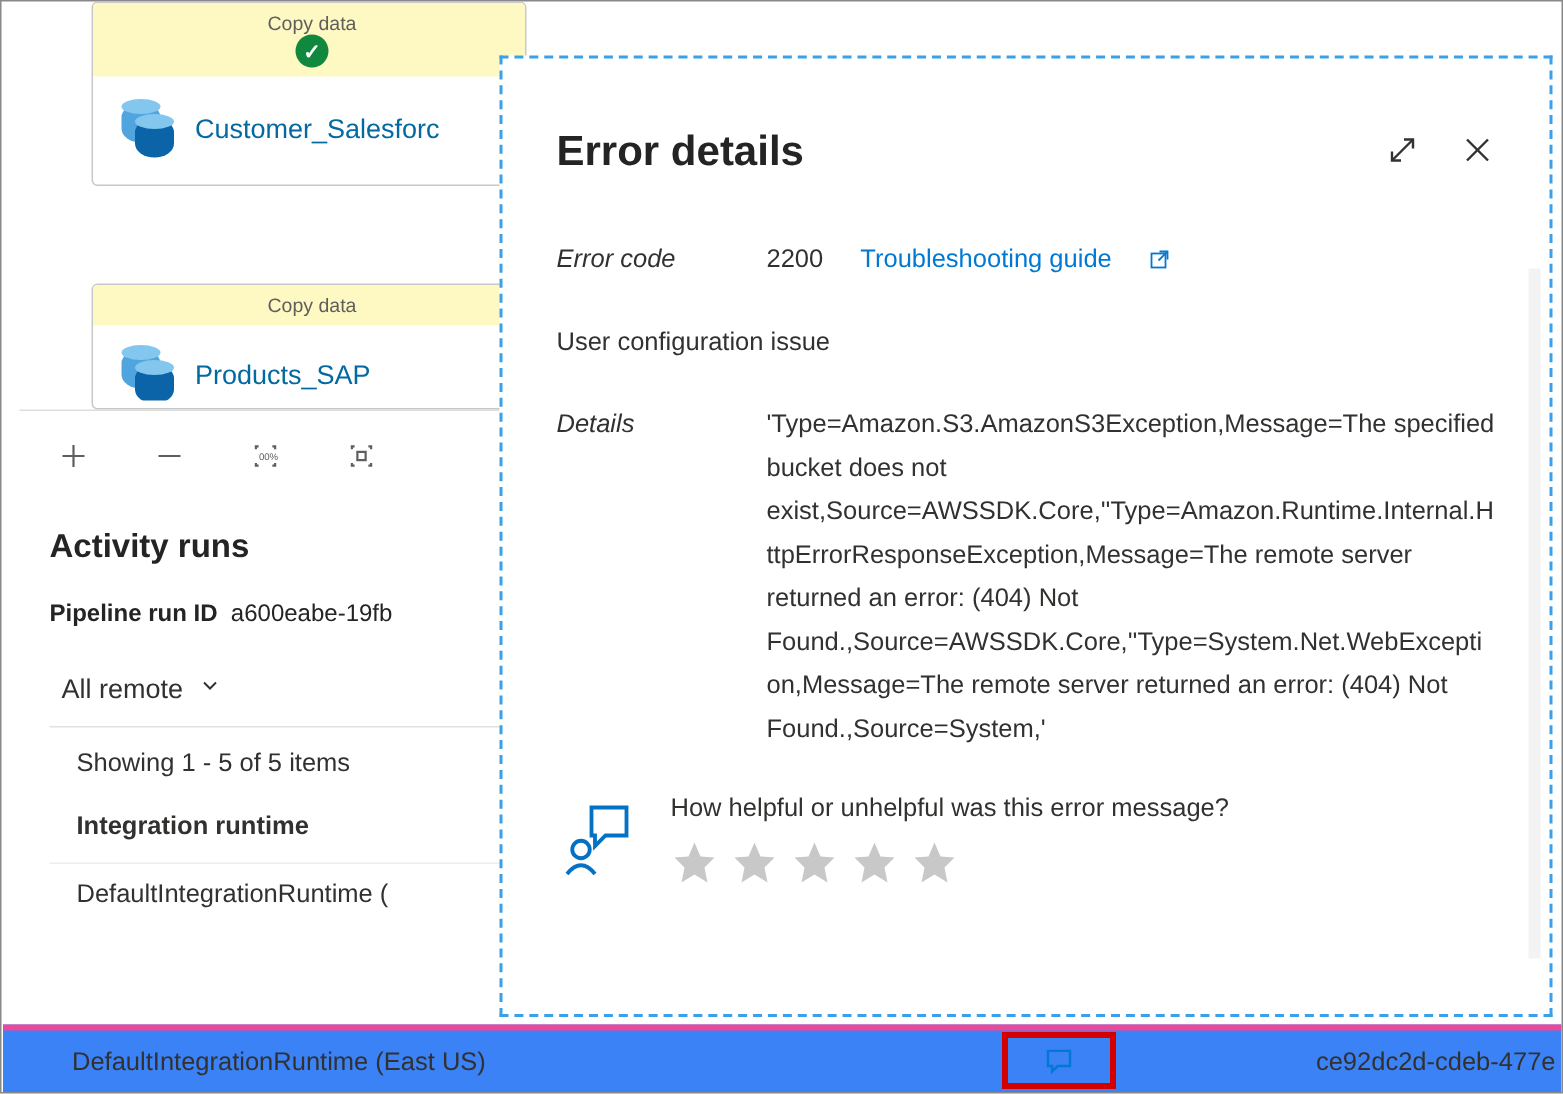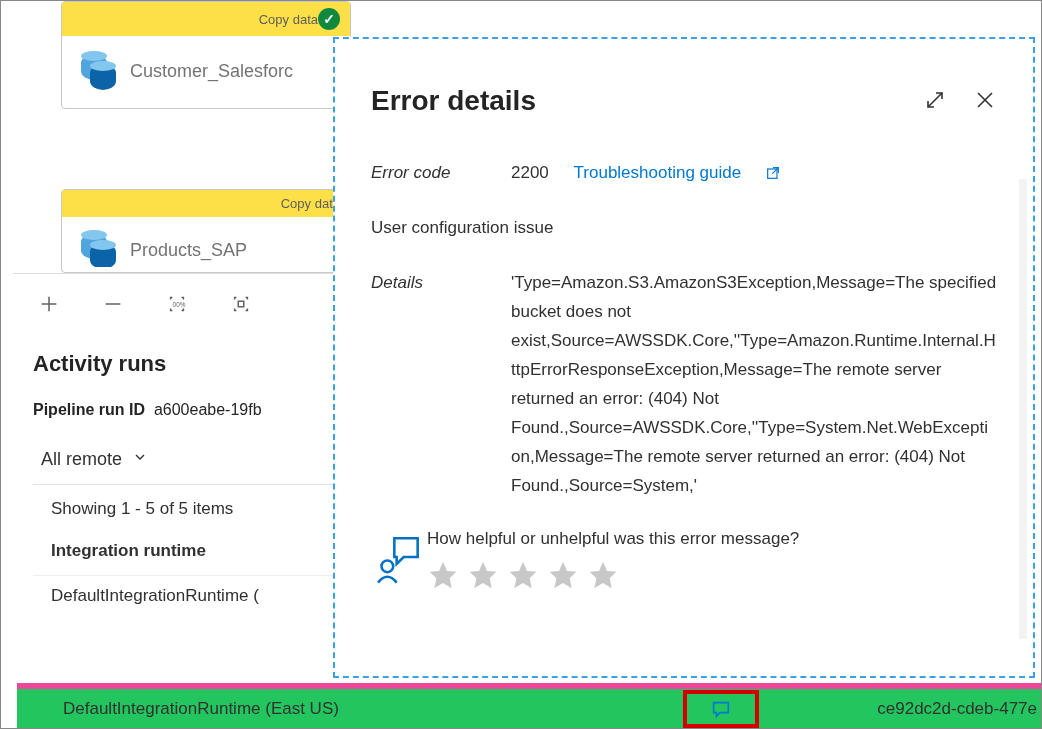--- a/index.html
+++ b/index.html
@@ -24,35 +24,36 @@
 
 .activity-card {
   position: absolute;
   width: 290px;
   border: 1px solid #c8c8c8;
   border-radius: 4px;
   background: #fff;
   overflow: hidden;
 }
 .activity-card .card-header {
-  background: #fde047;
+  background: #fef9c3;
   font-size: 13px;
   color: #605e5c;
   padding: 6px 10px 6px 14px;
   display: flex;
-  justify-content: flex-end;
+  justify-content: space-between;
   align-items: center;
+  flex-direction: column;
 }
 .activity-card .card-body {
   display: flex;
   align-items: center;
   gap: 14px;
   padding: 16px 16px 18px 16px;
   font-size: 18px;
-  color: #737373;
+  color: #0369a1;
 }
 .db-icon {
   width: 38px; height: 38px;
   position: relative;
 }
 .db-icon .cyl {
   position: absolute;
   width: 26px; height: 26px;
   background: #0078d4;
   border-radius: 50% / 35%;
@@ -102,24 +103,24 @@
 .run-id-row .label { font-weight:600;text-align:center; }
 .filter-row { font-size:18px; padding: 4px 0 14px 8px; color:#323130; display:flex; align-items:center; gap:10px;}
 .divider { height:1px; background:#e1e1e1; margin: 0 0 12px 0;}
 .showing { font-size:17px; color:#323130; padding: 2px 0 16px 18px; }
 .col-header { font-size:17px; font-weight:600; padding: 6px 0 14px 18px;}
 .row-item { font-size:17px; color:#323130; padding: 10px 0 10px 18px; border-top:1px solid #eee;}
 
 
 .bottom-row {
   position: absolute;
-  left:16px; right:0; bottom:0;
+  left:1px; right:0; bottom:0;
   height: 45px;
-  background:#22c55e;
-  border-top:6px solid #ec4899;
+  background:#3b82f6;
+  border-top:4px solid #ec4899;
   display:flex;
   align-items:center;
   padding-left: 46px;
   font-size:17px;
   color:#323130;
 }
 .bottom-row .msg-icon-wrap{
   position:absolute; left: 666px; top:1px;
   border:4px solid #d40000;
   width:76px; height:38px;
@@ -156,21 +157,21 @@
   margin-bottom: 28px;
   line-height:1.6;
 }
 .field-row .flabel{ width:140px; flex:0 0 140px;font-style:italic; }
 .field-row .fvalue{ flex:1; }
 .link { color:#0078d4; cursor:pointer; display:inline-flex; align-items:center; gap:24px;}
 .code-val { margin-right: 20px; }
 .details-text{ font-size:17px; line-height:1.7; word-break:break-word;}
 
 .feedback-row{
-  display:flex; align-items:flex-start; 
+  display:flex; align-items:flex-start; gap:20px;
   font-size:17px; color:#323130; margin-top:18px;
 }
 .feedback-row svg.person{ width:56px; height:56px; color:#0372c5;}
 .feedback-content { display:flex; flex-direction:column; gap:10px;}
 .stars{ display:flex; gap:8px;}
 .stars svg{ width:32px; height:32px; color:#c8c8c8;}
 .scroll-ind{
   position:absolute; right:6px; top:140px; width:8px; height:460px;
   background:#f3f3f3;
 }

